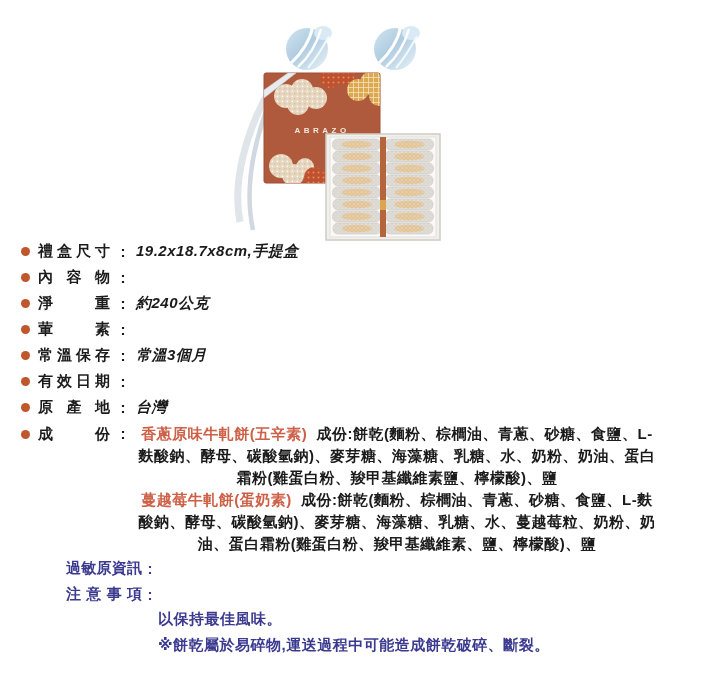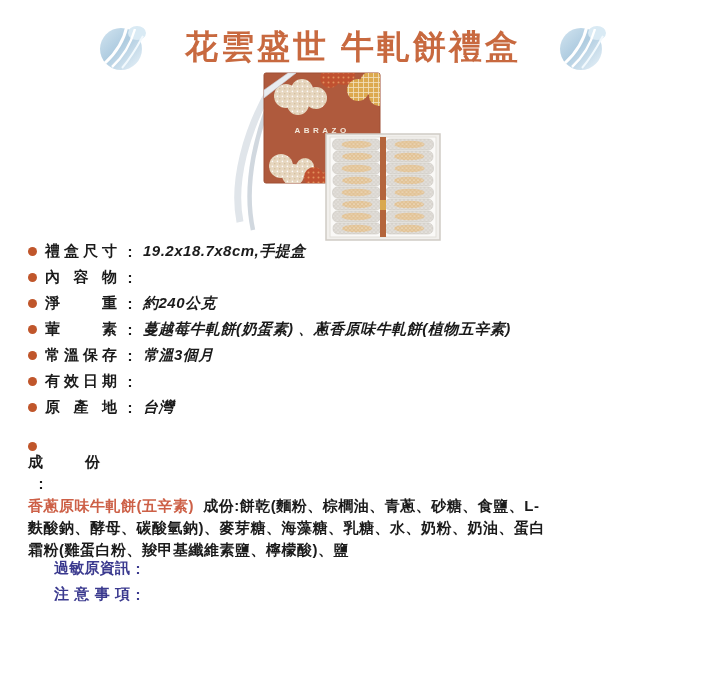--- a/index.html
+++ b/index.html
@@ -13,36 +13,36 @@
     position:absolute; top:22px; left:0; width:706px;
     display:flex; justify-content:center; align-items:center; gap:36px;
   }
   .title {
     font-size:33px; font-weight:bold; color:#C8693F; letter-spacing:3px; white-space:nowrap;
   }
   .ornament { width:52px; height:50px; flex:none; }
   
   .hero { position:absolute; left:226px; top:70px; width:228px; height:174px; }
   
-  .details { position:absolute; left:28px; top:238px; width:656px; font-size:15px; }
+  .details { position:absolute; left:21px; top:238px; width:656px; font-size:15px; }
   .detail-row { display:flex; align-items:center; height:26px; }
   .bullet { width:9px; height:9px; border-radius:50%; background:#C0562B; margin-right:8px; flex:none; }
   .detail-label { width:72px; flex:none; text-align:justify; text-align-last:justify; letter-spacing:0; }
   .detail-colon { width:26px; flex:none; text-align:center; }
   .detail-value { white-space:nowrap; letter-spacing:0.5px;font-style:italic; }
-  .ingredients-row { display:flex; align-items:flex-start; margin-top:15px;flex-direction:column; }
+  .ingredients-row { display:flex; align-items:flex-start; margin-top:3px; }
   .ingredients-row .bullet { margin-top:7px; }
   .ingredients-row .detail-label, .ingredients-row .detail-colon { margin-top:0; line-height:22px; }
-  .ingredients-body { width:522px; }
+  .ingredients-body { width:522px;text-align:center; }
   .ingredient-para { margin:0; line-height:22px; letter-spacing:0.5px; white-space:pre-wrap; }
   .ingredient-name { color:#CD6047; }
   
   .notes { position:absolute; left:54px; top:556px; width:650px; color:#3B3A8F; font-size:15px; }
   .note-row { display:flex; align-items:center; height:25.5px; }
-  .note-label { width:76px; flex:none; text-align:justify; text-align-last:justify; }
+  .note-label { width:76px; flex:none; text-align:justify; text-align-last:justify;margin-left:12px; }
   .note-colon { width:16px; flex:none; text-align:center; }
   .note-text { white-space:nowrap; letter-spacing:0.5px; }
 </style>
 </head>
 <body>
 
 <div class="page">
 
   <div class="header">
     <svg class="ornament" viewBox="0 0 52 50">
@@ -52,21 +52,20 @@
             <stop offset="0.45" stop-color="#AFCCE0"></stop>
             <stop offset="1" stop-color="#EAF3F9"></stop>
         </linearGradient>
       </defs>
       <circle cx="24" cy="27" r="21" fill="url(#ornA)"></circle>
       <ellipse cx="40" cy="11" rx="9" ry="7" fill="#D9EAF4"></ellipse>
       <path d="M30 4 C 27 18, 20 30, 8 41" stroke="#ffffff" stroke-width="3" fill="none"></path>
       <path d="M38 7 C 34 21, 27 34, 15 45" stroke="#ffffff" stroke-width="2.4" fill="none"></path>
       <path d="M46 14 C 40 25, 33 37, 25 46" stroke="#F2F9FD" stroke-width="2" fill="none"></path>
     </svg>
-    <div class="title">花雲盛世 牛軋餅禮盒</div>
     <svg class="ornament" viewBox="0 0 52 50">
       <defs>
         <linearGradient id="ornB" x1="0" y1="0" x2="1" y2="1">
           <stop offset="0" stop-color="#D3E5F1"></stop>
             <stop offset="0.45" stop-color="#AFCCE0"></stop>
             <stop offset="1" stop-color="#EAF3F9"></stop>
         </linearGradient>
       </defs>
       <circle cx="24" cy="27" r="21" fill="url(#ornB)"></circle>
       <ellipse cx="40" cy="11" rx="9" ry="7" fill="#D9EAF4"></ellipse>
@@ -174,21 +173,20 @@
     <div class="detail-row">
       <span class="bullet"></span>
       <span class="detail-label">淨重</span>
       <span class="detail-colon">:</span>
       <span class="detail-value">約240公克</span>
     </div>
     <div class="detail-row">
       <span class="bullet"></span>
       <span class="detail-label">葷素</span>
       <span class="detail-colon">:</span>
-      <span class="detail-value">蔓越莓牛軋餅(奶蛋素) 、蔥香原味牛軋餅(植物五辛素)</span>
     </div>
     <div class="detail-row">
       <span class="bullet"></span>
       <span class="detail-label">常溫保存</span>
       <span class="detail-colon">:</span>
       <span class="detail-value">常溫3個月</span>
     </div>
     <div class="detail-row">
       <span class="bullet"></span>
       <span class="detail-label">有效日期</span>
@@ -200,28 +198,39 @@
       <span class="detail-colon">:</span>
       <span class="detail-value">台灣</span>
     </div>
 
     <div class="ingredients-row">
       <span class="bullet"></span>
       <span class="detail-label">成份</span>
       <span class="detail-colon">:</span>
       <div class="ingredients-body">
         <p class="ingredient-para"><span class="ingredient-name">香蔥原味牛軋餅(五辛素)</span><span>  成份:餅乾(麵粉、棕櫚油、青蔥、砂糖、食鹽、L-麩酸鈉、酵母、碳酸氫鈉)、麥芽糖、海藻糖、乳糖、水、奶粉、奶油、蛋白霜粉(雞蛋白粉、羧甲基纖維素鹽、檸檬酸)、鹽</span></p>
+        <p class="ingredient-para"><span class="ingredient-name">蔓越莓牛軋餅(蛋奶素)</span><span>  成份:餅乾(麵粉、棕櫚油、青蔥、砂糖、食鹽、L-麩酸鈉、酵母、碳酸氫鈉)、麥芽糖、海藻糖、乳糖、水、蔓越莓粒、奶粉、奶油、蛋白霜粉(雞蛋白粉、羧甲基纖維素、鹽、檸檬酸)、鹽</span></p>
       </div>
     </div>
   </div>
 
   <div class="notes">
     <div class="note-row">
       <span class="note-label">過敏原資訊</span>
       <span class="note-colon">:</span>
     </div>
     <div class="note-row">
       <span class="note-label">注意事項</span>
       <span class="note-colon">:</span>
     </div>
+    <div class="note-row">
+      <span class="note-label"></span>
+      <span class="note-colon"></span>
+      <span class="note-text">以保持最佳風味。</span>
+    </div>
+    <div class="note-row">
+      <span class="note-label"></span>
+      <span class="note-colon"></span>
+      <span class="note-text">※餅乾屬於易碎物,運送過程中可能造成餅乾破碎、斷裂。</span>
+    </div>
   </div>
 
 </div>
 
 </body></html>

